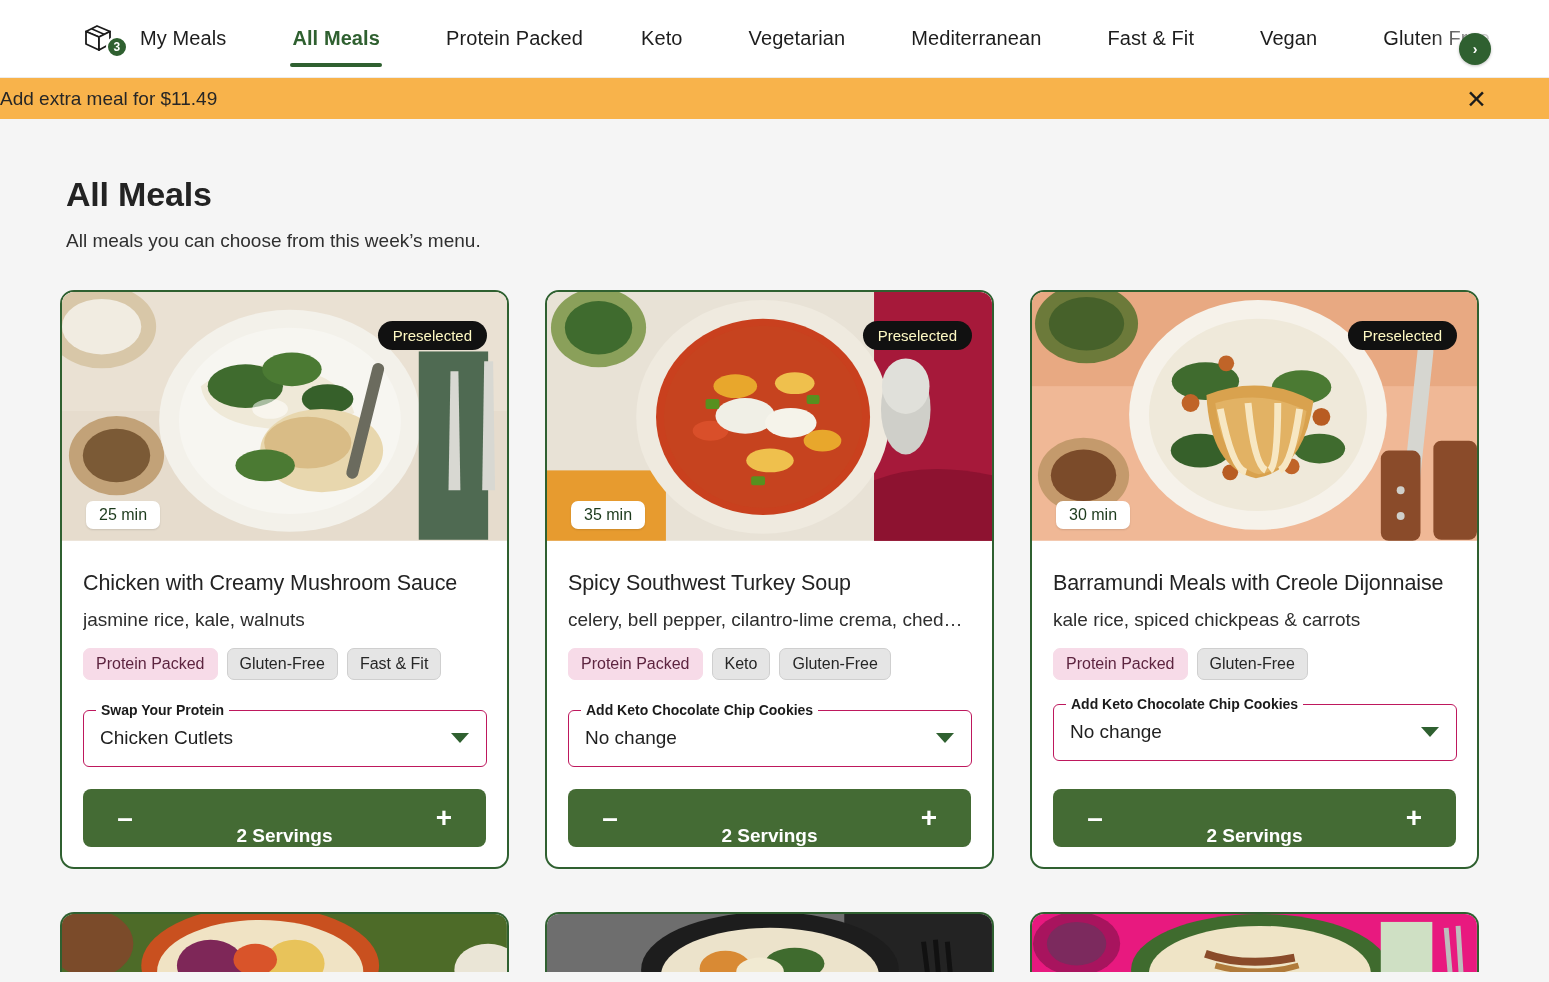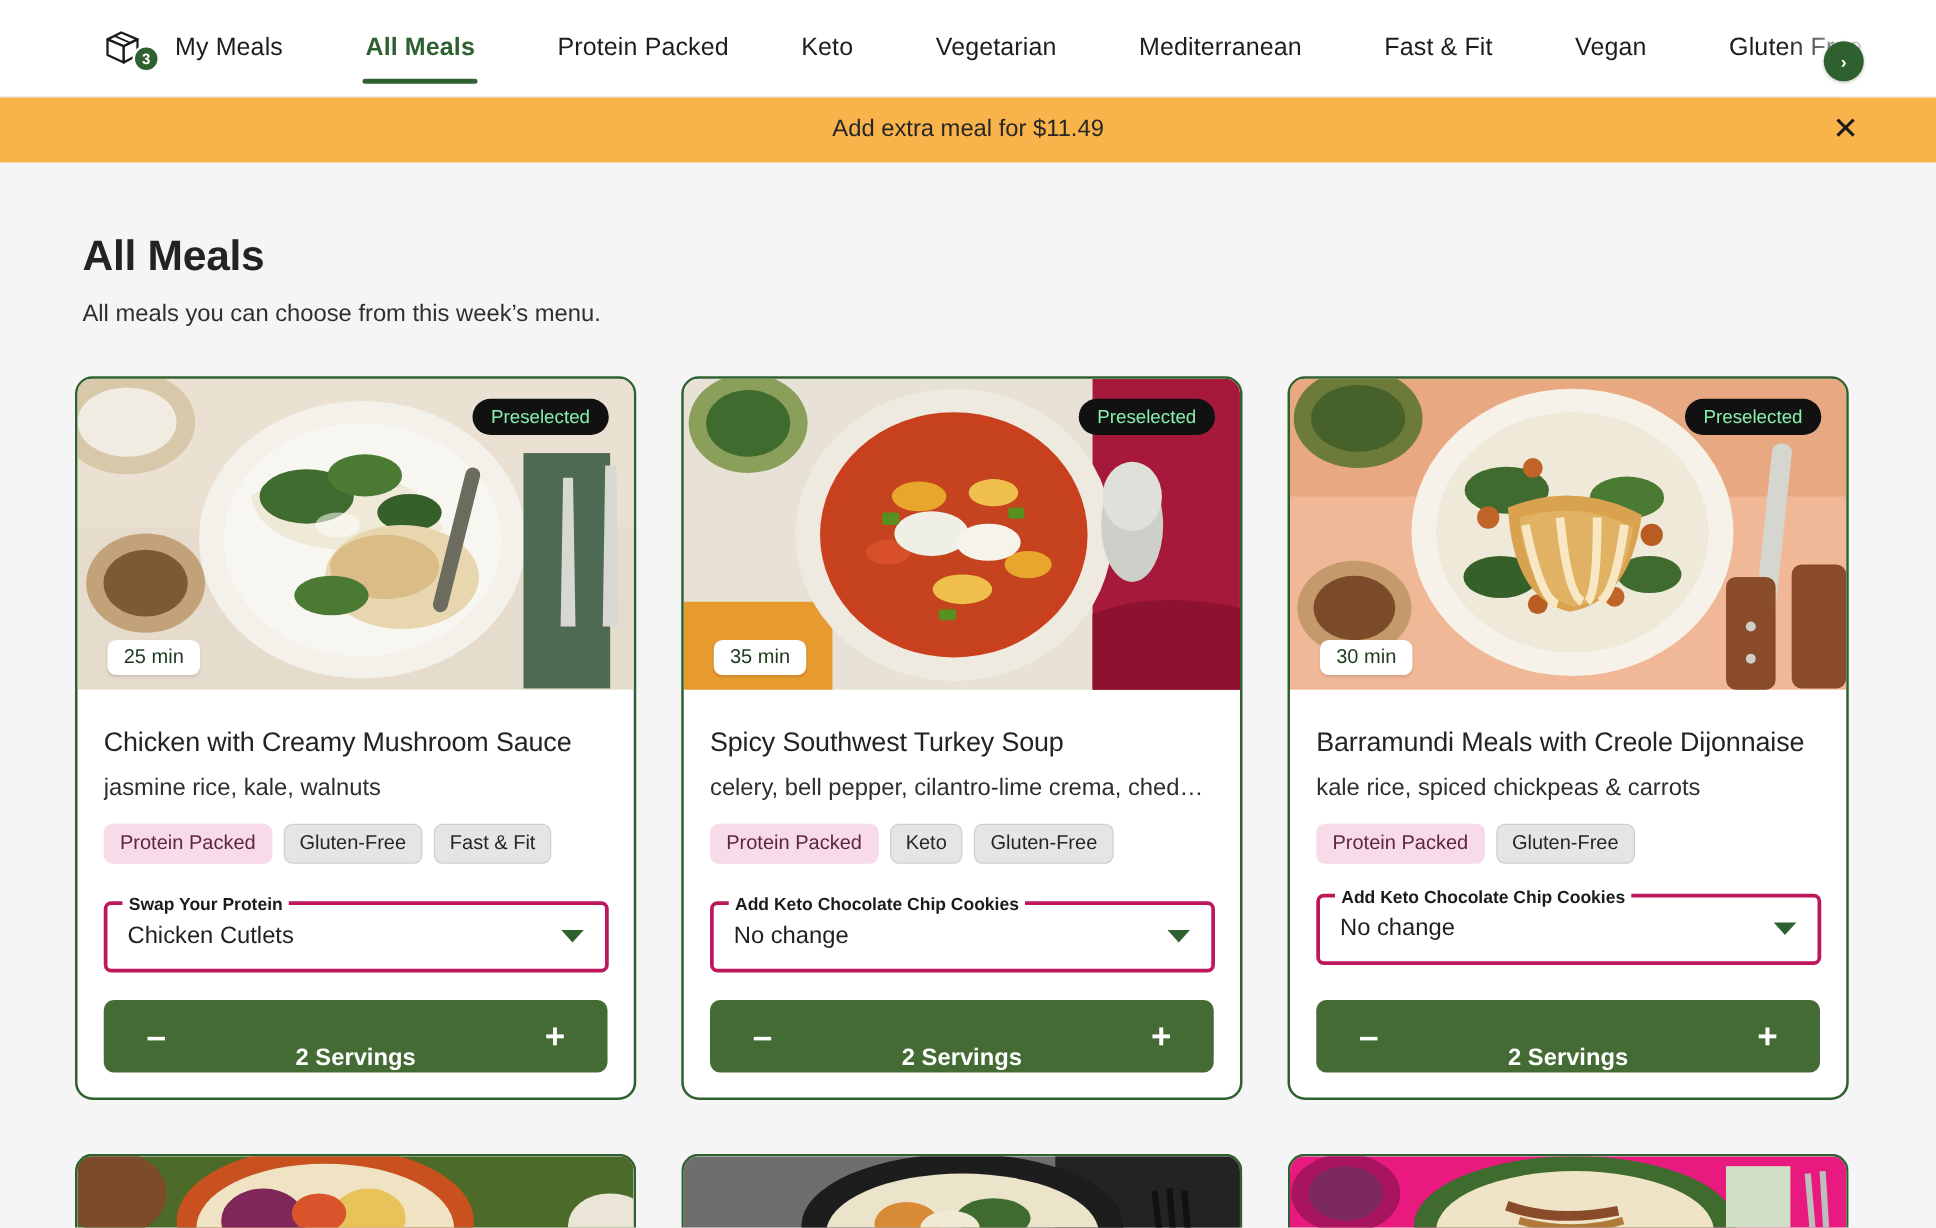--- a/index.html
+++ b/index.html
@@ -67,24 +67,24 @@
     background: #2f6030; color: #fff;
     display: flex; align-items: center; justify-content: center;
     font-size: 14px; font-weight: 700;
     border: none; cursor: pointer;
     box-shadow: 0 1px 3px rgba(0,0,0,.25);
   }
 
   
   .banner {
     position: relative;
-    height: 52px;
+    height: 41px;
     background: #f9b košt;
     background: #f8b34b;
-    display: flex; align-items: center; justify-content: center;
+    display: flex; align-items: center; 
   }
   .banner-text { font-size: 19px; color: #262626; }
   .banner-close {
     position: absolute; right: 62px; top: 50%;
     transform: translateY(-50%);
     background: none; border: none; cursor: pointer;
     font-size: 25px; line-height: 1; color: #1b1b1b;
     font-weight: 500;
   }
 
@@ -114,22 +114,22 @@
     overflow: hidden;
     display: flex; flex-direction: column;
   }
   .card-media {
     position: relative;
     height: 251px;
     overflow: hidden;
   }
   .card-media .photo { position: absolute; inset: 0; }
   .pill-preselected {
-    position: absolute; top: 16px; right: 20px;
-    background: #111; color: #86efac;
+    position: absolute; top: 29px; right: 20px;
+    background: #111; color: #fef9c3;
     font-size: 15px; padding: 6px 15px; border-radius: 20px;
   }
   .pill-time {
     position: absolute; left: 24px; bottom: 14px;
     background: #fff; color: #1c3a1c;
     font-size: 16px; padding: 5px 13px; border-radius: 7px;
     box-shadow: 0 1px 2px rgba(0,0,0,.12);
   }
   .card-body { padding: 26px 20px 0 21px; flex: 1; }
   .meal-title {
@@ -147,21 +147,21 @@
     white-space: nowrap;
   }
   .tag.pink {
     background: #f7dbe8; border-color: #f7dbe8; color: #5d2540;
   }
 
   
   .field {
     position: relative;
     margin: 30px 0 0 0;
-    border: 3px solid #be185d;
+    border: 1px solid #be185d;
     border-radius: 6px;
     height: 57px;
     display: flex; align-items: center;
     padding: 0 16px;
     cursor: pointer;
     background: #fff;
   }
   .field-legend {
     position: absolute; top: -9px; left: 12px;
     background: #fff; padding: 0 5px;

